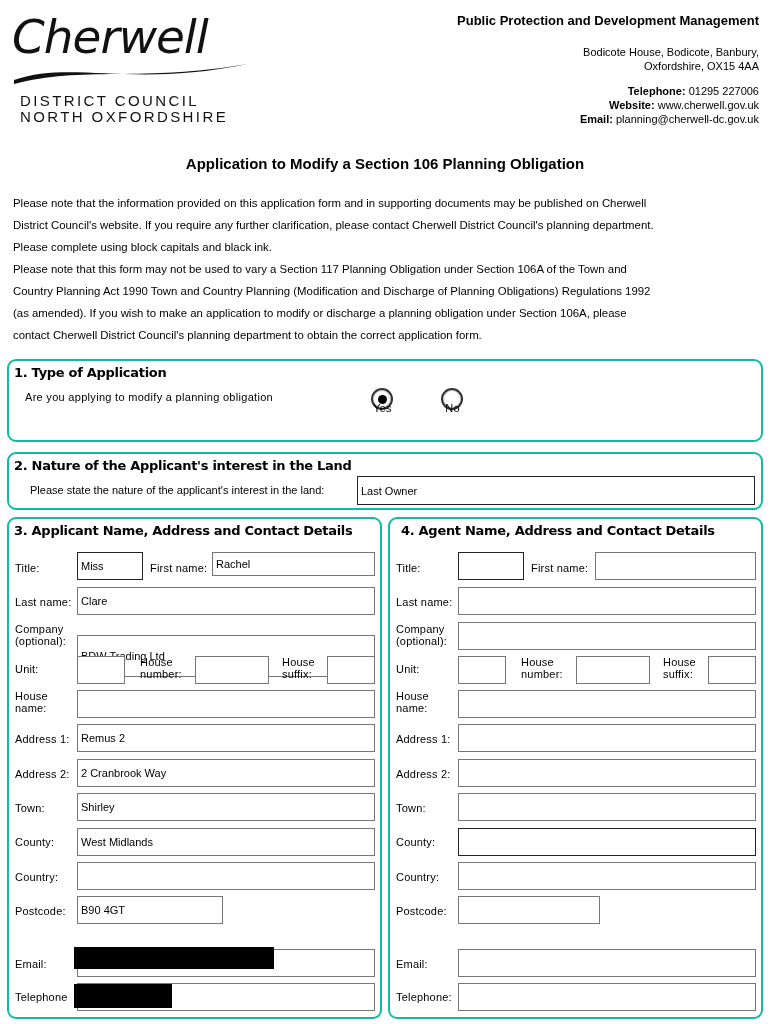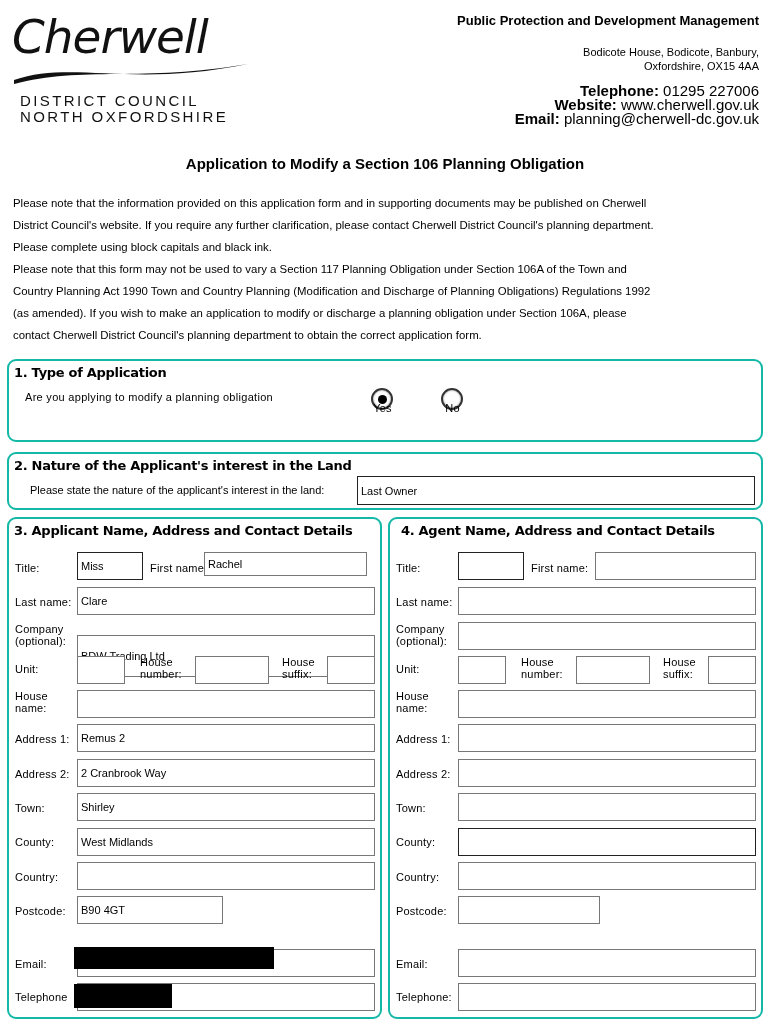--- a/index.html
+++ b/index.html
@@ -9,21 +9,21 @@
   
   .logo { position: absolute; left: 12px; top: 10px; width: 240px; height: 115px; }
   .logo-word { position: absolute; left: 2px; top: 0; font-family: "DejaVu Sans", sans-serif; font-size: 46px; letter-spacing: -1px; font-style: italic; font-weight: normal; color: #111; transform: scaleX(1.02); }
   .logo-swoosh { position: absolute; left: 0; top: 48px; }
   .logo-line1, .logo-line2 { position: absolute; left: 8px; font-size: 15px; letter-spacing: 2.4px; color: #111; }
   .logo-line1 { top: 82px; }
   .logo-line2 { top: 98px; }
 
   .dept { position: absolute; right: 11px; top: 13px; font-weight: bold; font-size: 13px; }
   .addr { position: absolute; right: 11px; top: 45px; font-size: 11px; text-align: right; line-height: 14px; }
-  .contact { position: absolute; right: 11px; top: 84px; font-size: 15px; text-align: right; line-height: 14px; }
+  .contact { position: absolute; right: 11px; top: 84px; font-size: 11px; text-align: right; line-height: 14px; }
   .contact b { font-weight: bold; }
 
   .doc-title { position: absolute; left: 0; width: 770px; top: 155px; text-align: center; font-weight: bold; font-size: 15px; }
 
   .intro { position: absolute; left: 13px; top: 192px; width: 750px; font-size: 11.4px; line-height: 22px; }
   .intro p { white-space: nowrap; }
 
   
   .section { position: absolute; border: 2px solid #14b8a6; border-radius: 9px; background: #fff; }
   .sec-title { position: absolute; left: 5px; top: 4px; font-family: "DejaVu Sans", sans-serif; font-weight: bold; font-size: 13px; letter-spacing: -0.3px; }
@@ -105,21 +105,21 @@
   <div class="s2-label">Please state the nature of the applicant's interest in the land:</div>
   <div class="field dark s2-field">Last Owner</div>
 </div>
 
 <div class="section s3">
   <div class="sec-title">3. Applicant Name, Address and Contact Details</div>
 
   <div class="lbl" style="left:6px;top:43px">Title:</div>
   <div class="field dark" style="left:68px;top:33px;width:66px;height:28px">Miss</div>
   <div class="lbl" style="left:141px;top:43px">First name:</div>
-  <div class="field" style="left:195px;top:33px;width:163px;height:24px">Rachel</div>
+  <div class="field" style="left:203px;top:33px;width:163px;height:24px">Rachel</div>
 
   <div class="lbl" style="left:6px;top:77px">Last name:</div>
   <div class="field" style="left:68px;top:68px;width:298px;height:28px">Clare</div>
 
   <div class="lbl" style="left:6px;top:104px">
       <div>Company</div>
       <div>(optional):</div>
     </div>
   <div class="field" style="left:68px;top:116px;width:298px;height:42px">BDW Trading Ltd</div>
 

